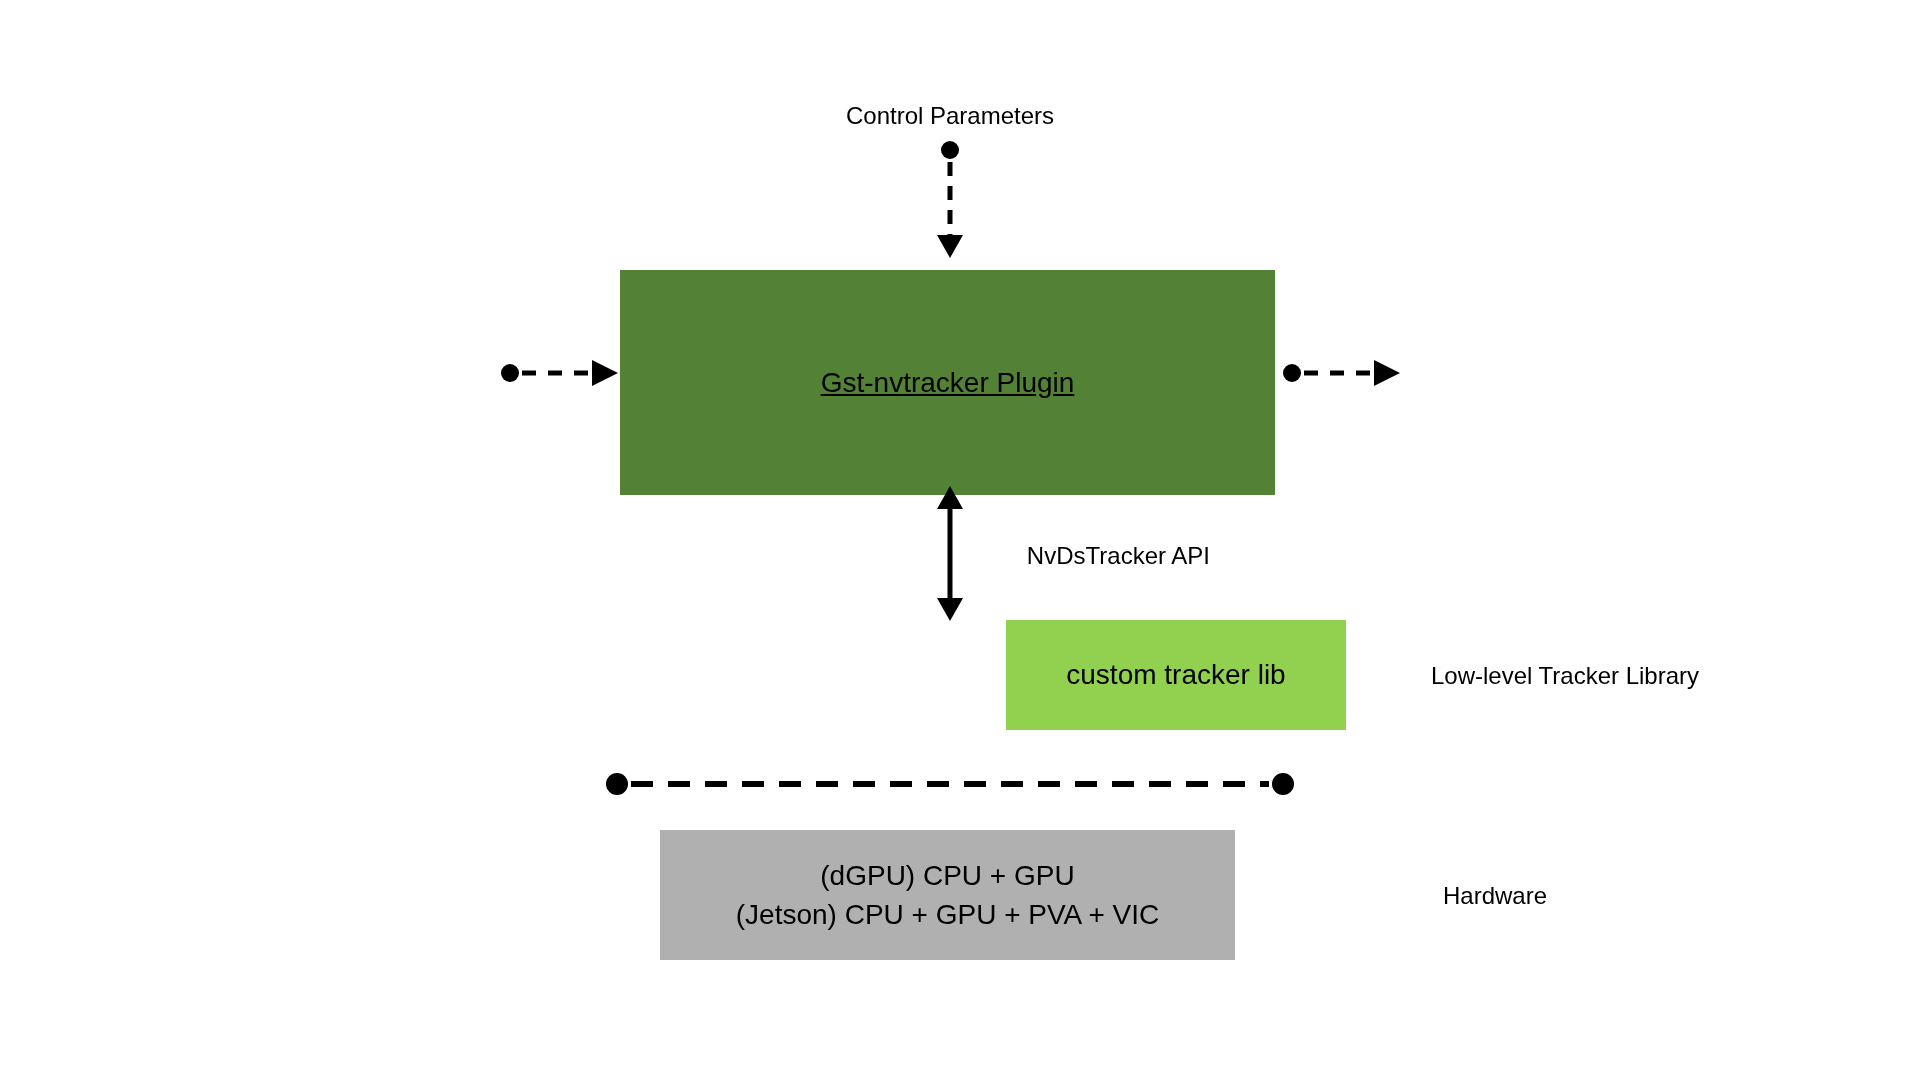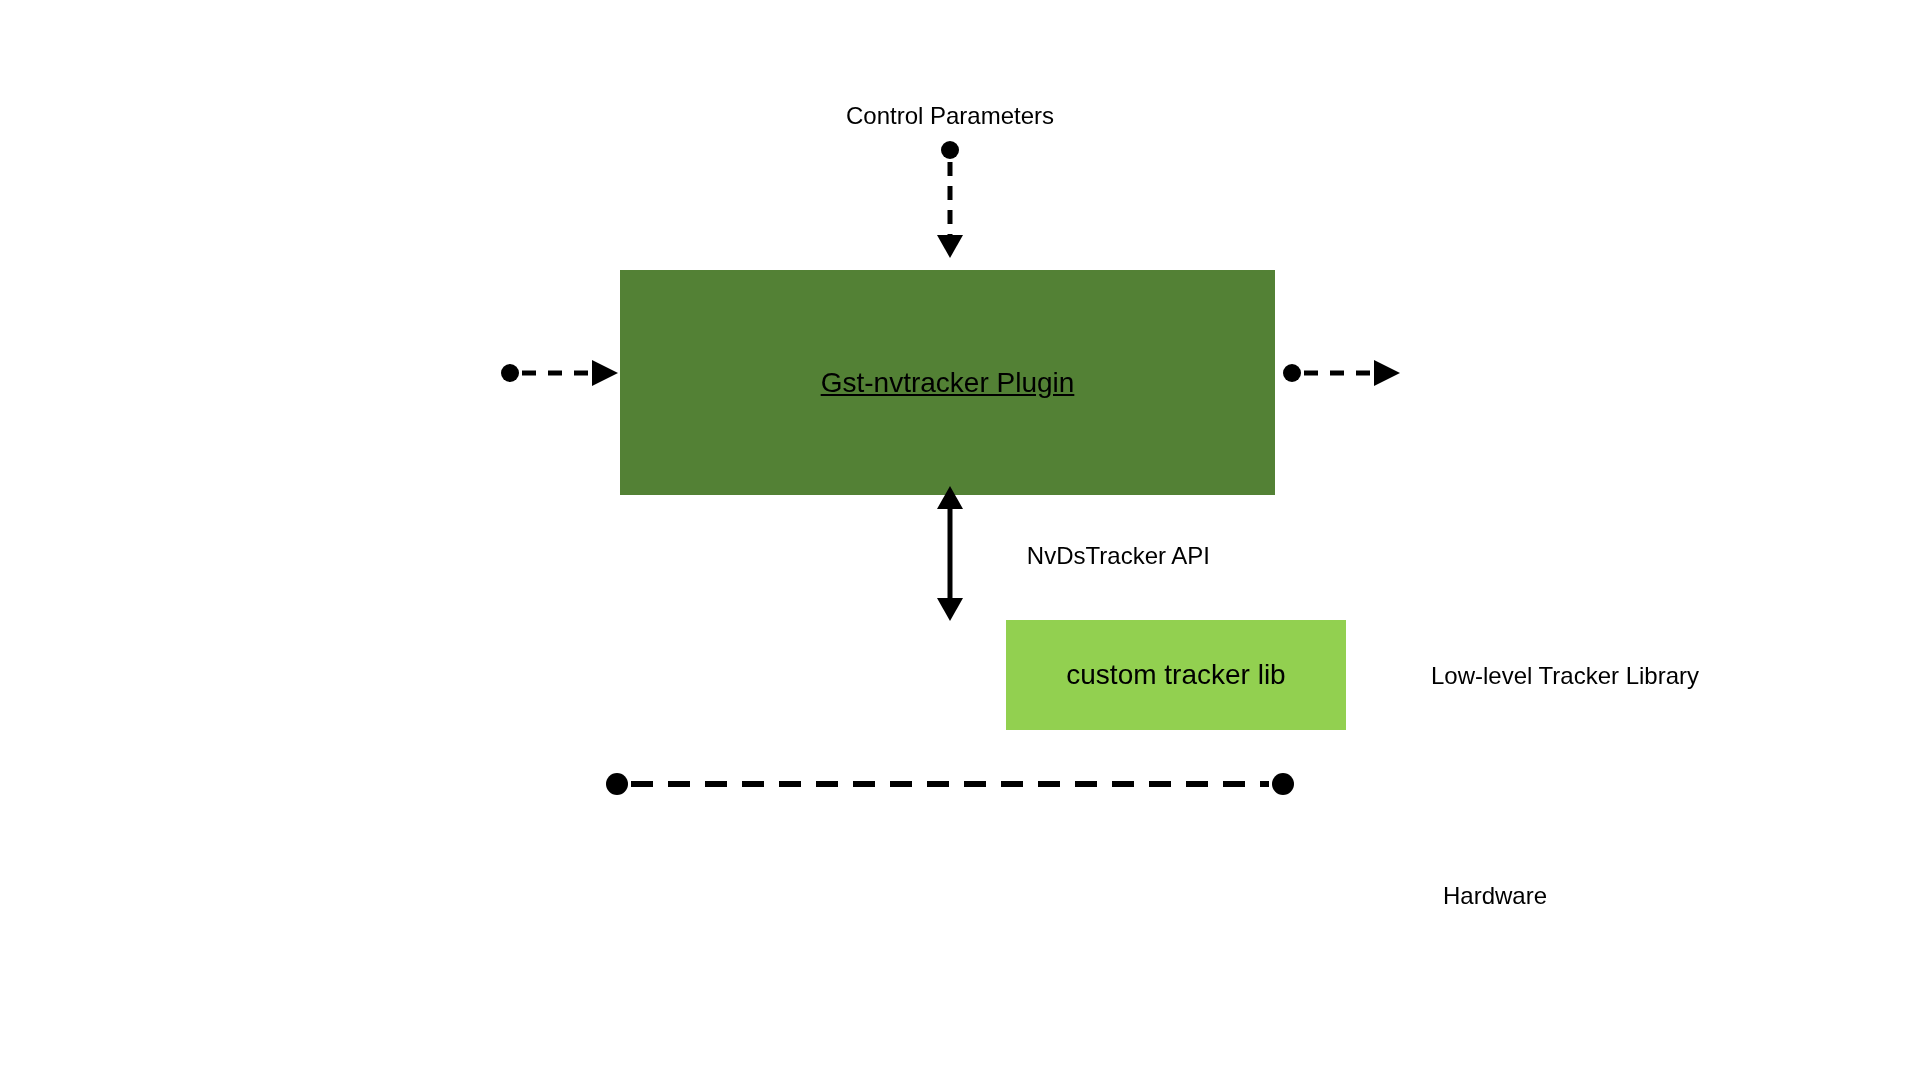--- a/index.html
+++ b/index.html
@@ -100,16 +100,20 @@
   <div class="box lib-box" style="left: 960px; top: 620px; width: 340px; height: 110px; margin-left: 46px;">custom tracker lib</div>
 
   <div class="label" style="left: 1395px; top: 660px; width: 340px; text-align:center;">Low-level Tracker Library</div>
 
   <svg class="connector" style="left: 605px; top: 774px;" width="690" height="20">
     <circle cx="12" cy="10" r="11" fill="#000"></circle>
     <line x1="26" y1="10" x2="664" y2="10" stroke="#000" stroke-width="6" stroke-dasharray="22,15"></line>
     <circle cx="678" cy="10" r="11" fill="#000"></circle>
   </svg>
 
+  <div class="box hw-box" style="left: 660px; top: 830px; width: 575px; height: 130px;">
+    <div>(dGPU) CPU + GPU</div>
+    <div>(Jetson) CPU + GPU + PVA + VIC</div>
+  </div>
 
   <div class="label" style="left: 1395px; top: 880px; width: 200px; text-align:center;">Hardware</div>
 
 </div>
 
 </body></html>

